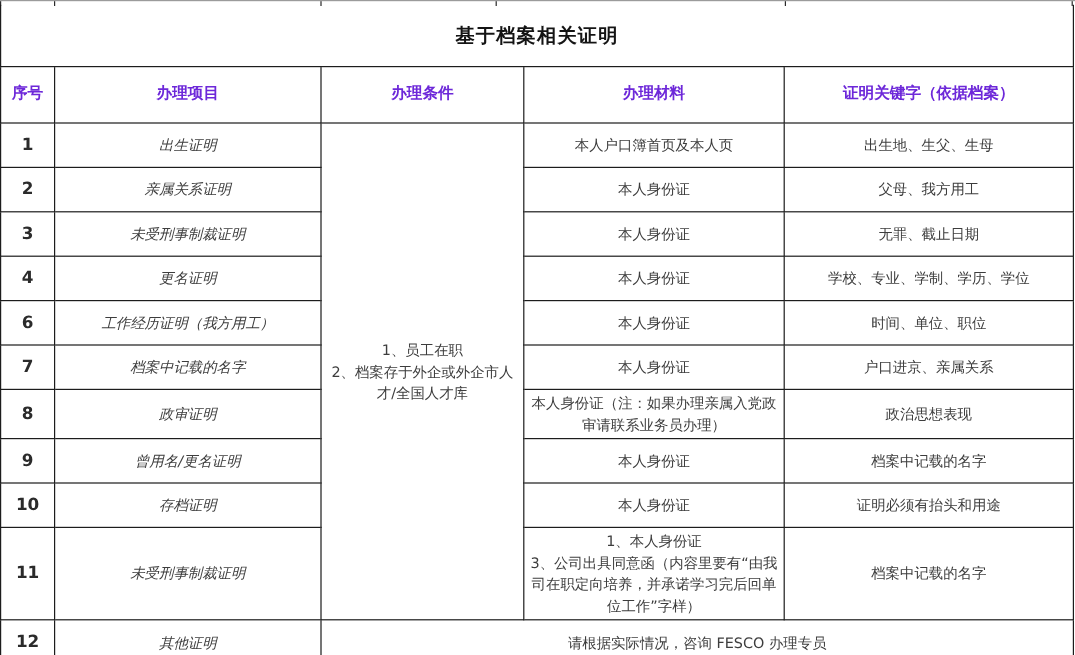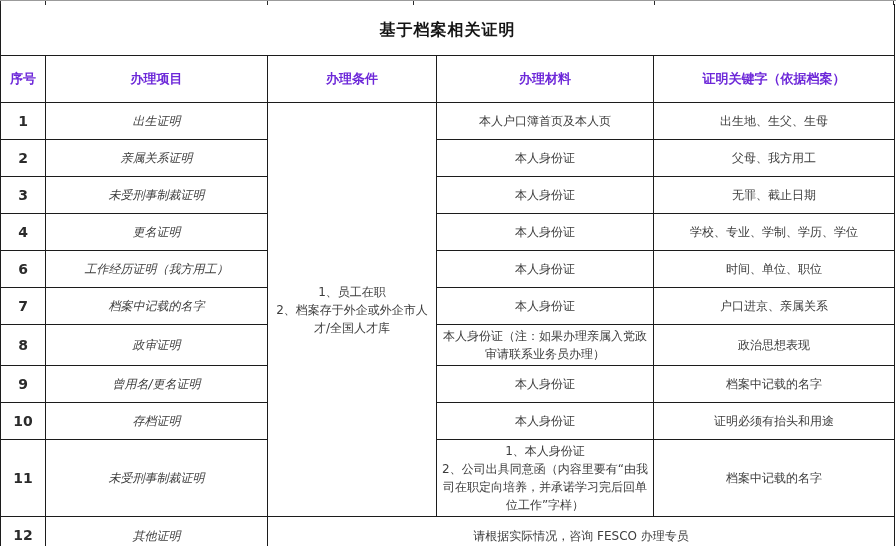--- a/index.html
+++ b/index.html
@@ -156,21 +156,21 @@
     <td class="no-cell">10</td>
     <td class="item-cell">存档证明</td>
     <td class="left-cell">本人身份证</td>
     <td class="left-cell">证明必须有抬头和用途</td>
   </tr>
 
   <tr class="tall-row">
     <td class="no-cell">11</td>
     <td class="item-cell">未受刑事制裁证明</td>
     <td class="left-cell pre">1、本人身份证
-2、公司出具同意函（内容里要有“由我司在职定向培养，并承诺学习完后回单位工作”字样）</td>
+3、公司出具同意函（内容里要有“由我司在职定向培养，并承诺学习完后回单位工作”字样）</td>
     <td class="left-cell">档案中记载的名字</td>
   </tr>
 
   <tr class="last-row">
     <td class="no-cell">12</td>
     <td class="item-cell">其他证明</td>
     <td class="note-cell" colspan="3">请根据实际情况，咨询 FESCO 办理专员</td>
   </tr>
 </tbody>
   </table>

